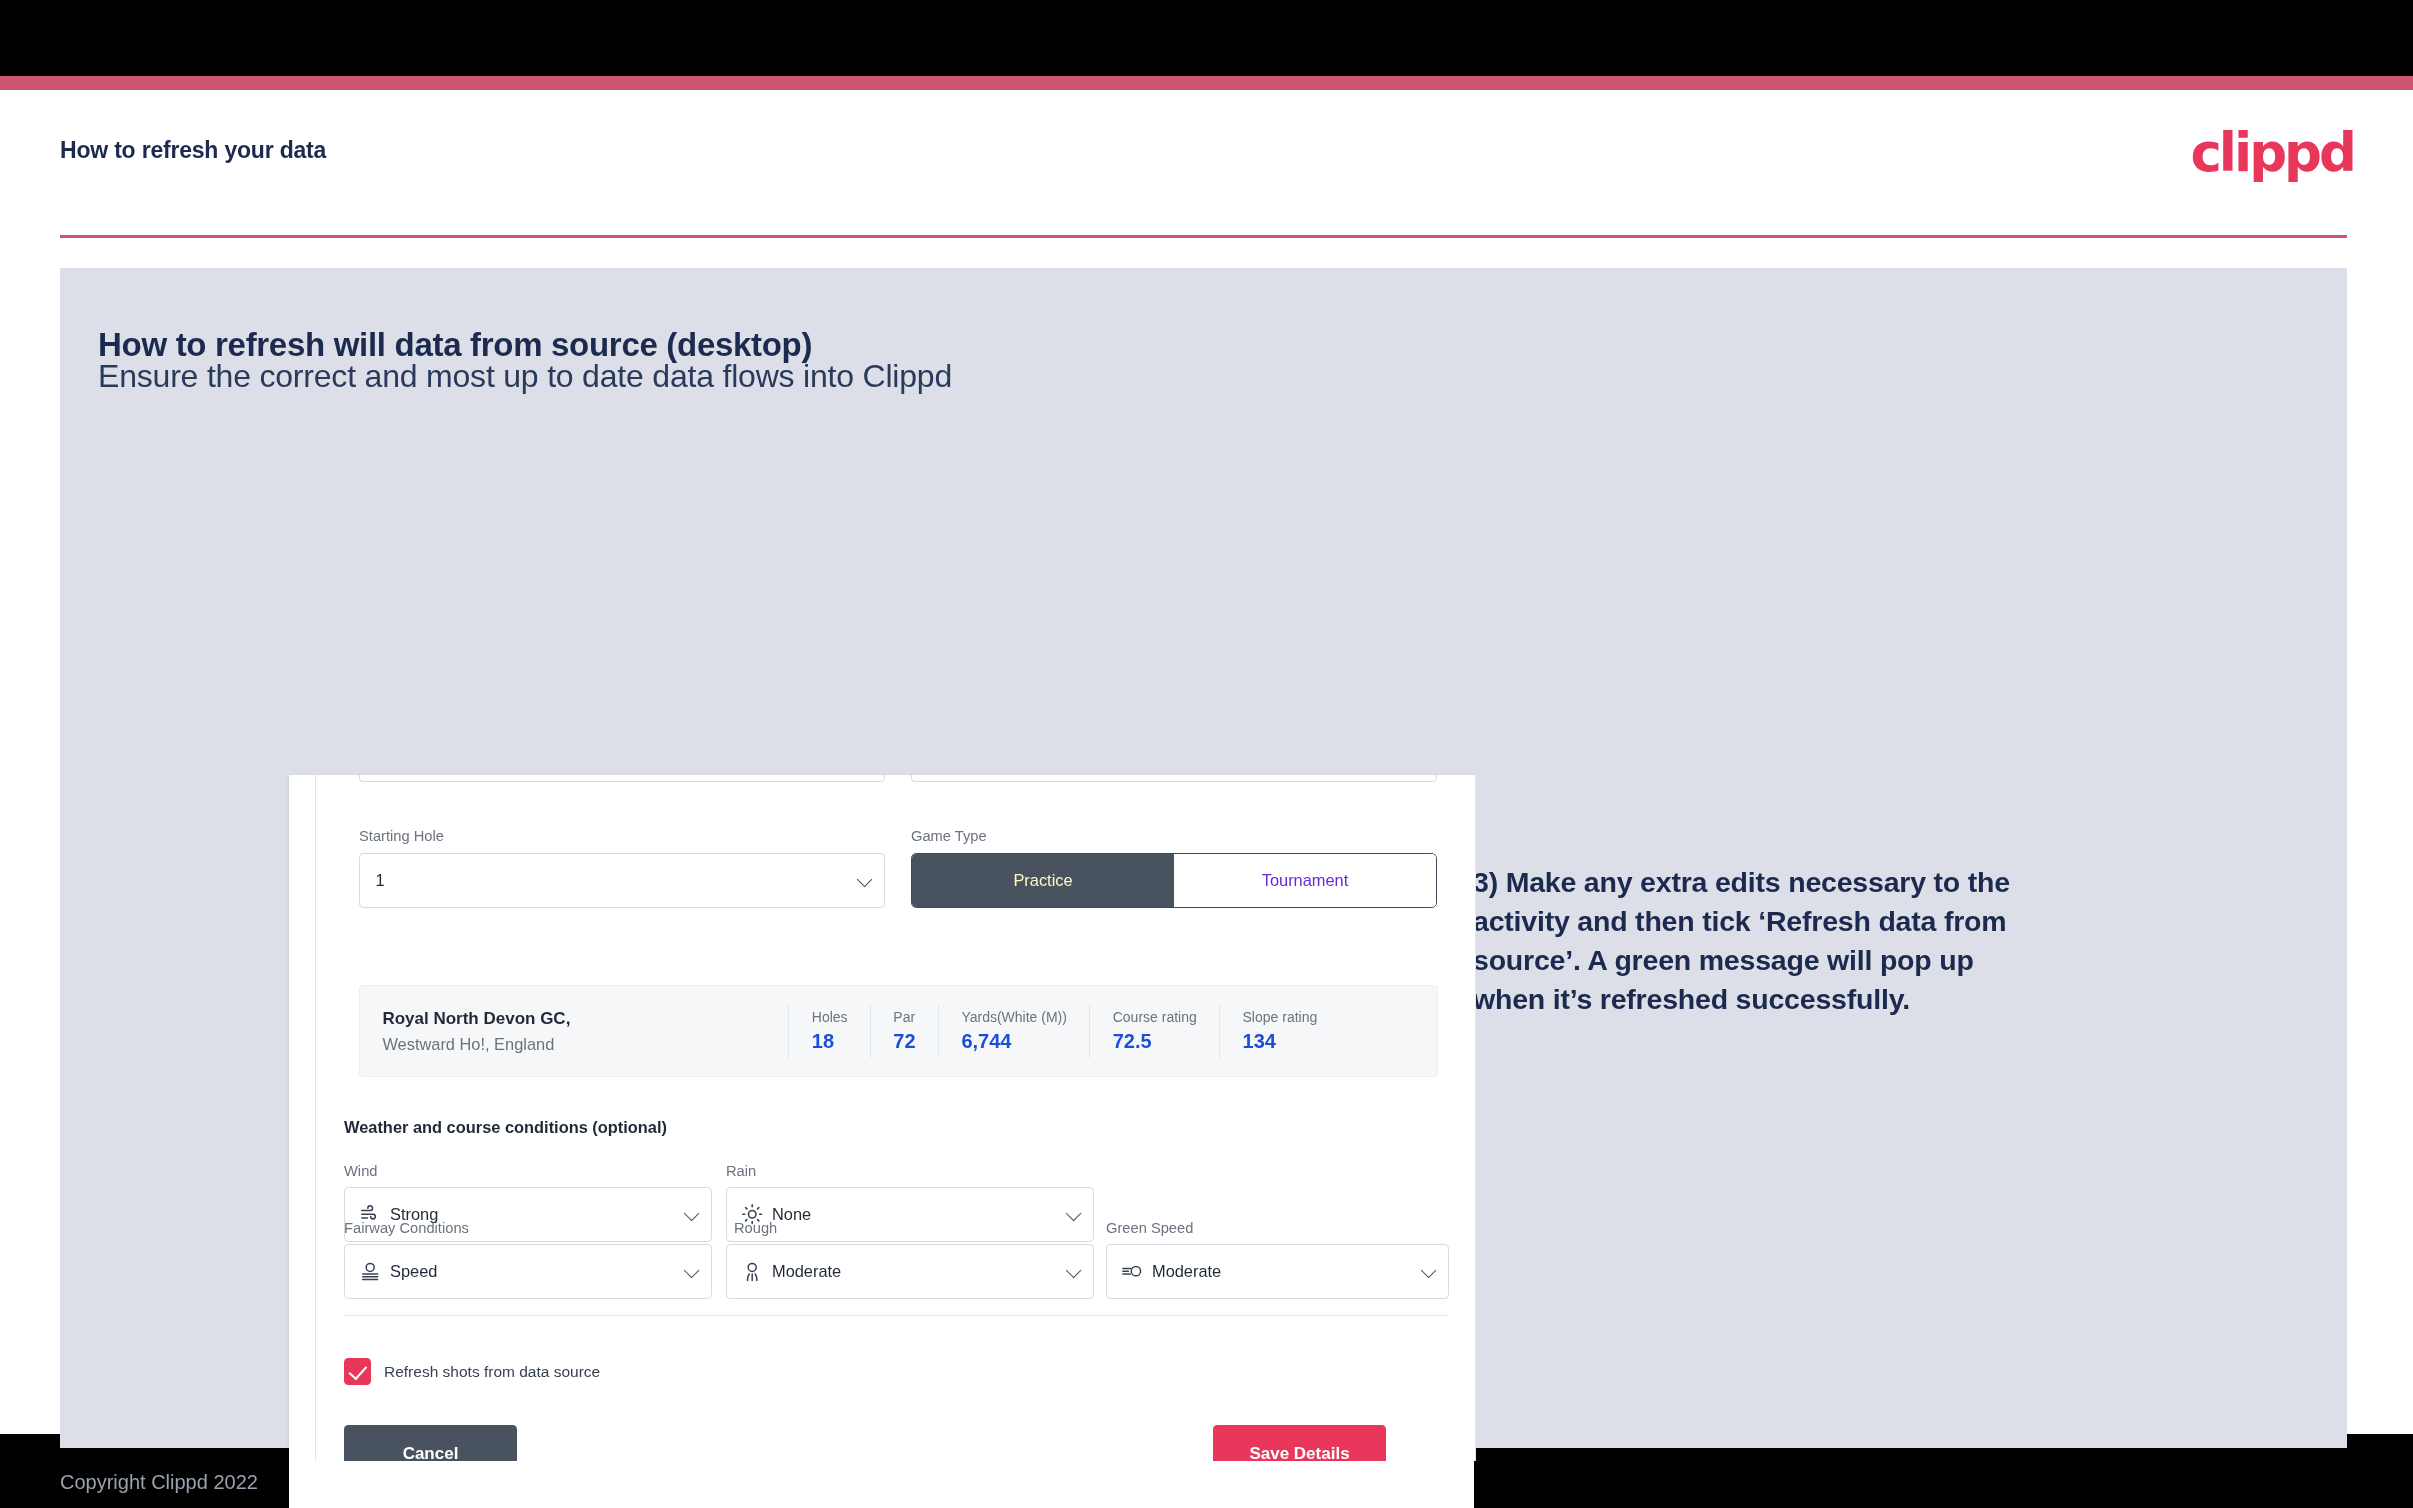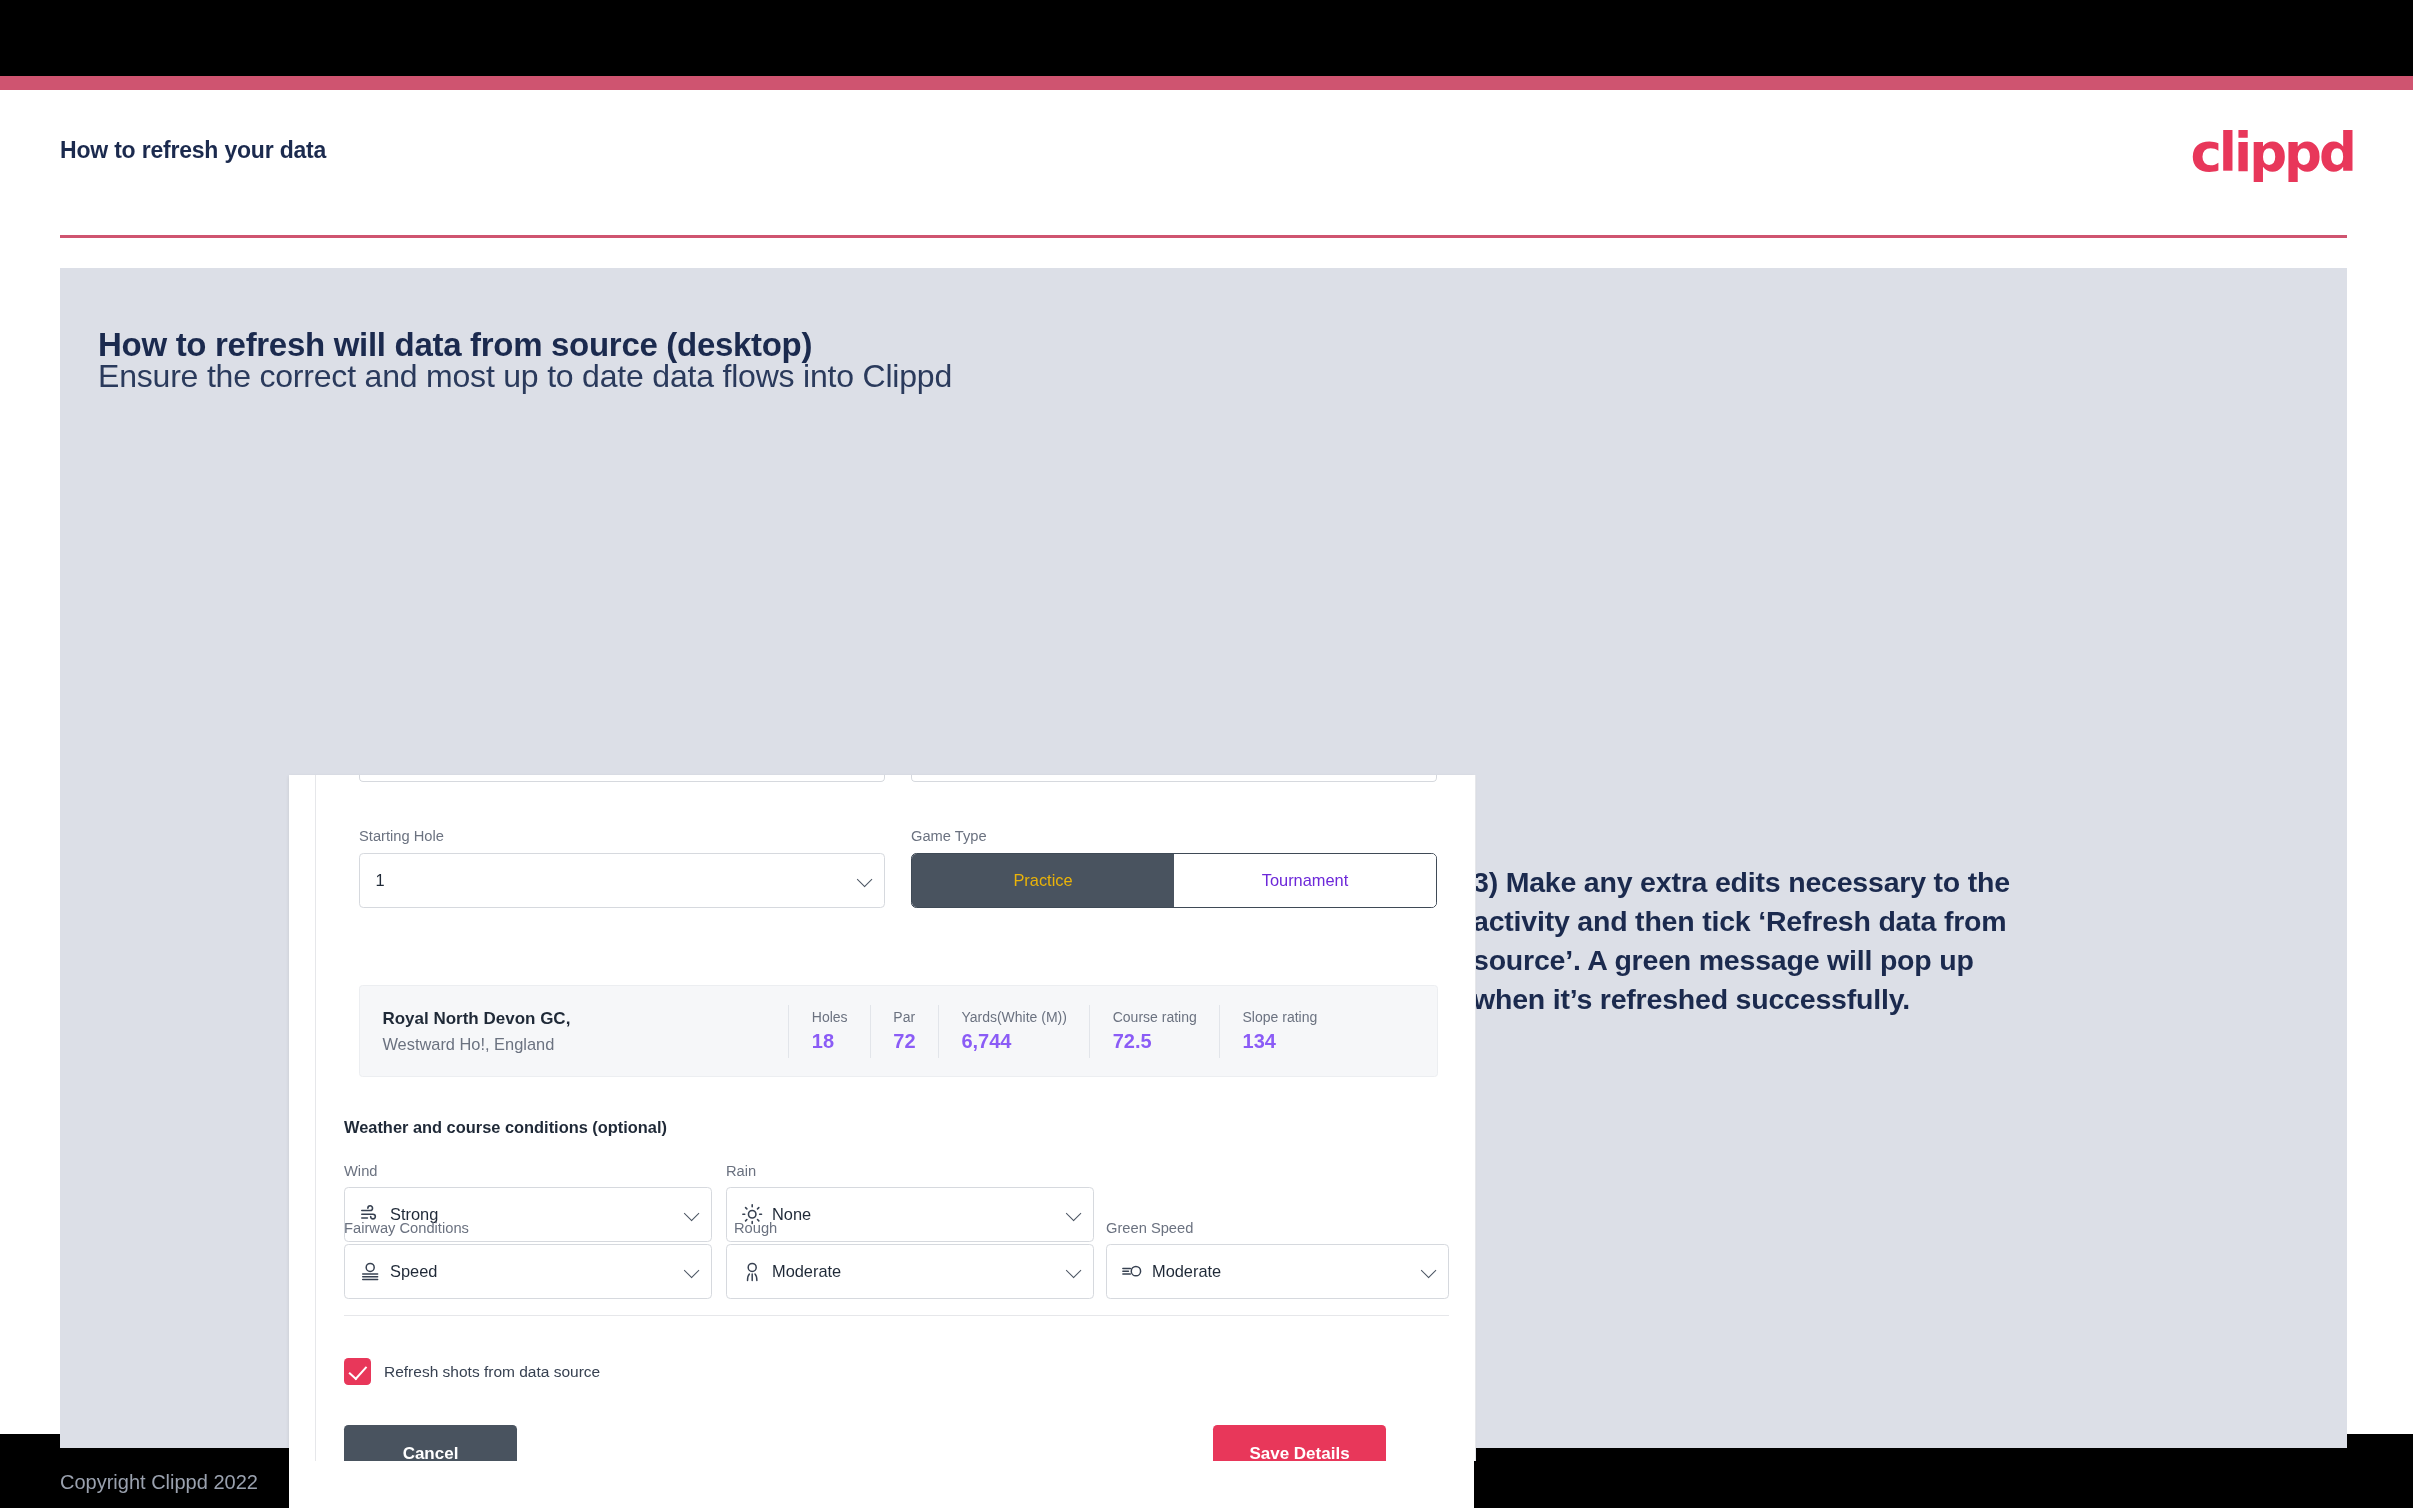--- a/index.html
+++ b/index.html
@@ -123,21 +123,21 @@
   
   .seg {
     position:absolute;
     display:flex; border:0.9px solid #3f4a56;
     border-radius:5.2px; overflow:hidden;
   }
   .seg-btn {
     flex:1; display:flex; align-items:center; justify-content:center;
     font-size:16.4px; height:100%;
   }
-  .seg-btn.active { background:#49535f; color:#eab308; }
+  .seg-btn.active { background:#49535f; color:#fef9c3; }
   .seg-btn.idle   { background:#ffffff; color:#6d28d9; }
 
   
   .course-card {
     position:absolute; left:43px; top:210px;
     width:1079px; height:92px;
     background:#f6f7f9; border:0.9px solid #eceef1;
     border-radius:3.5px;
     display:flex; align-items:center;
   }
@@ -146,21 +146,21 @@
   }
   .course-name .nm { font-size:17px; font-weight:700; color:#1f2937; }
   .course-name .loc { font-size:16.4px; color:#6b7280; margin-top:6px; }
   .stat {
     height:53px; padding:0 22.4px;
     border-left:0.9px solid #e2e5ea;
     display:flex; flex-direction:column; justify-content:center;
     text-align:left;
   }
   .stat .k { font-size:14px; color:#6b7280; }
-  .stat .v { font-size:20px; font-weight:700; color:#8b5cf6; margin-top:5.2px; }
+  .stat .v { font-size:20px; font-weight:700; color:#1d4ed8; margin-top:5.2px; }
 
   .section-head {
     position:absolute; left:28px; top:343px;
     font-size:16.4px; font-weight:700; color:#1f2937;
   }
 
   .divider {
     position:absolute; left:28px; top:540px;
     width:1105px; height:0.9px; background:#e6e7ea;
   }

